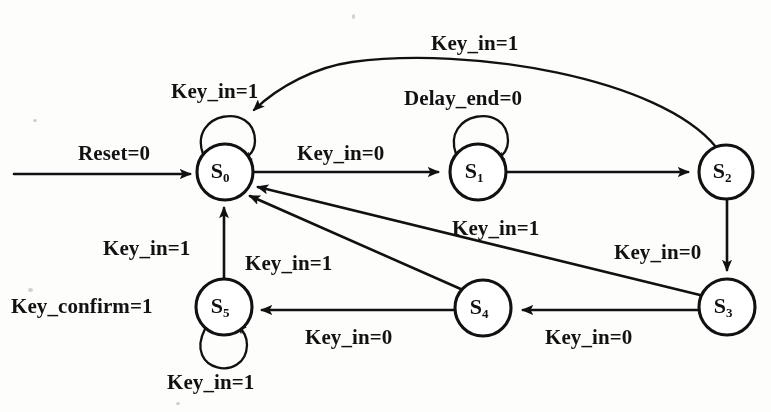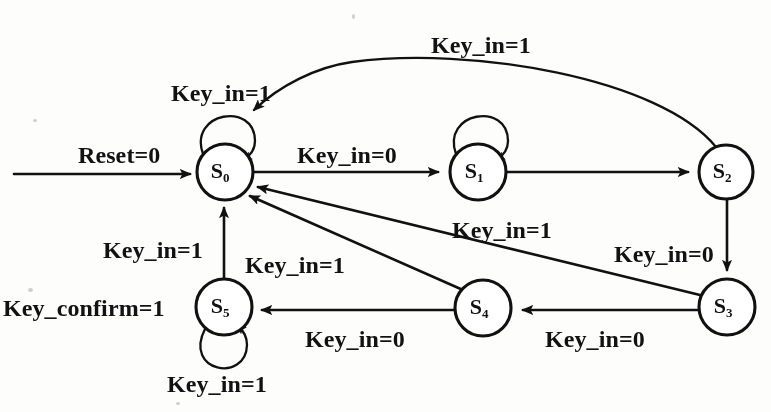--- a/index.html
+++ b/index.html
@@ -50,21 +50,21 @@
     text-anchor: middle;
     dominant-baseline: middle;
   }
   .node-sub {
     font-size: 13px;
     font-weight: bold;
   }
   .edge-label {
     position: absolute;
     font-family: "Liberation Serif", "DejaVu Serif", serif;
-    font-size: 24px;
+    font-size: 21px;
     font-weight: bold;
     color: #121212;
     white-space: nowrap;
     letter-spacing: 0.1px;
     line-height: 1;
   }
   .speck {
     position: absolute;
     background: #cfcfcb;
     border-radius: 50%;
@@ -141,33 +141,34 @@
       <text class="node-label" x="220" y="308">S<tspan class="node-sub" dy="6">5</tspan></text>
     </g>
   </svg>
 
   <div class="edge-label" style="left:78px;top:143px;text-align:center;">Reset=0</div>
 
   <div class="edge-label" style="left:171px;top:81px;">Key_in=1</div>
 
   <div class="edge-label" style="left:297px;top:143px;">Key_in=0</div>
 
+  <div class="edge-label" style="left:404px;top:88px;">Delay_end=0</div>
 
 
   <div class="edge-label" style="left:431px;top:33px;">Key_in=1</div>
 
   <div class="edge-label" style="left:614px;top:242px;">Key_in=0</div>
 
   <div class="edge-label" style="left:452px;top:218px;">Key_in=1</div>
 
   <div class="edge-label" style="left:545px;top:327px;">Key_in=0</div>
 
   <div class="edge-label" style="left:245px;top:253px;">Key_in=1</div>
 
   <div class="edge-label" style="left:305px;top:327px;">Key_in=0</div>
 
   <div class="edge-label" style="left:103px;top:238px;">Key_in=1</div>
 
   <div class="edge-label" style="left:167px;top:372px;">Key_in=1</div>
 
-  <div class="edge-label" style="left:3px;top:296px;">Key_confirm=1</div>
+  <div class="edge-label" style="left:11px;top:296px;">Key_confirm=1</div>
 
 </div>
 
 </body></html>

